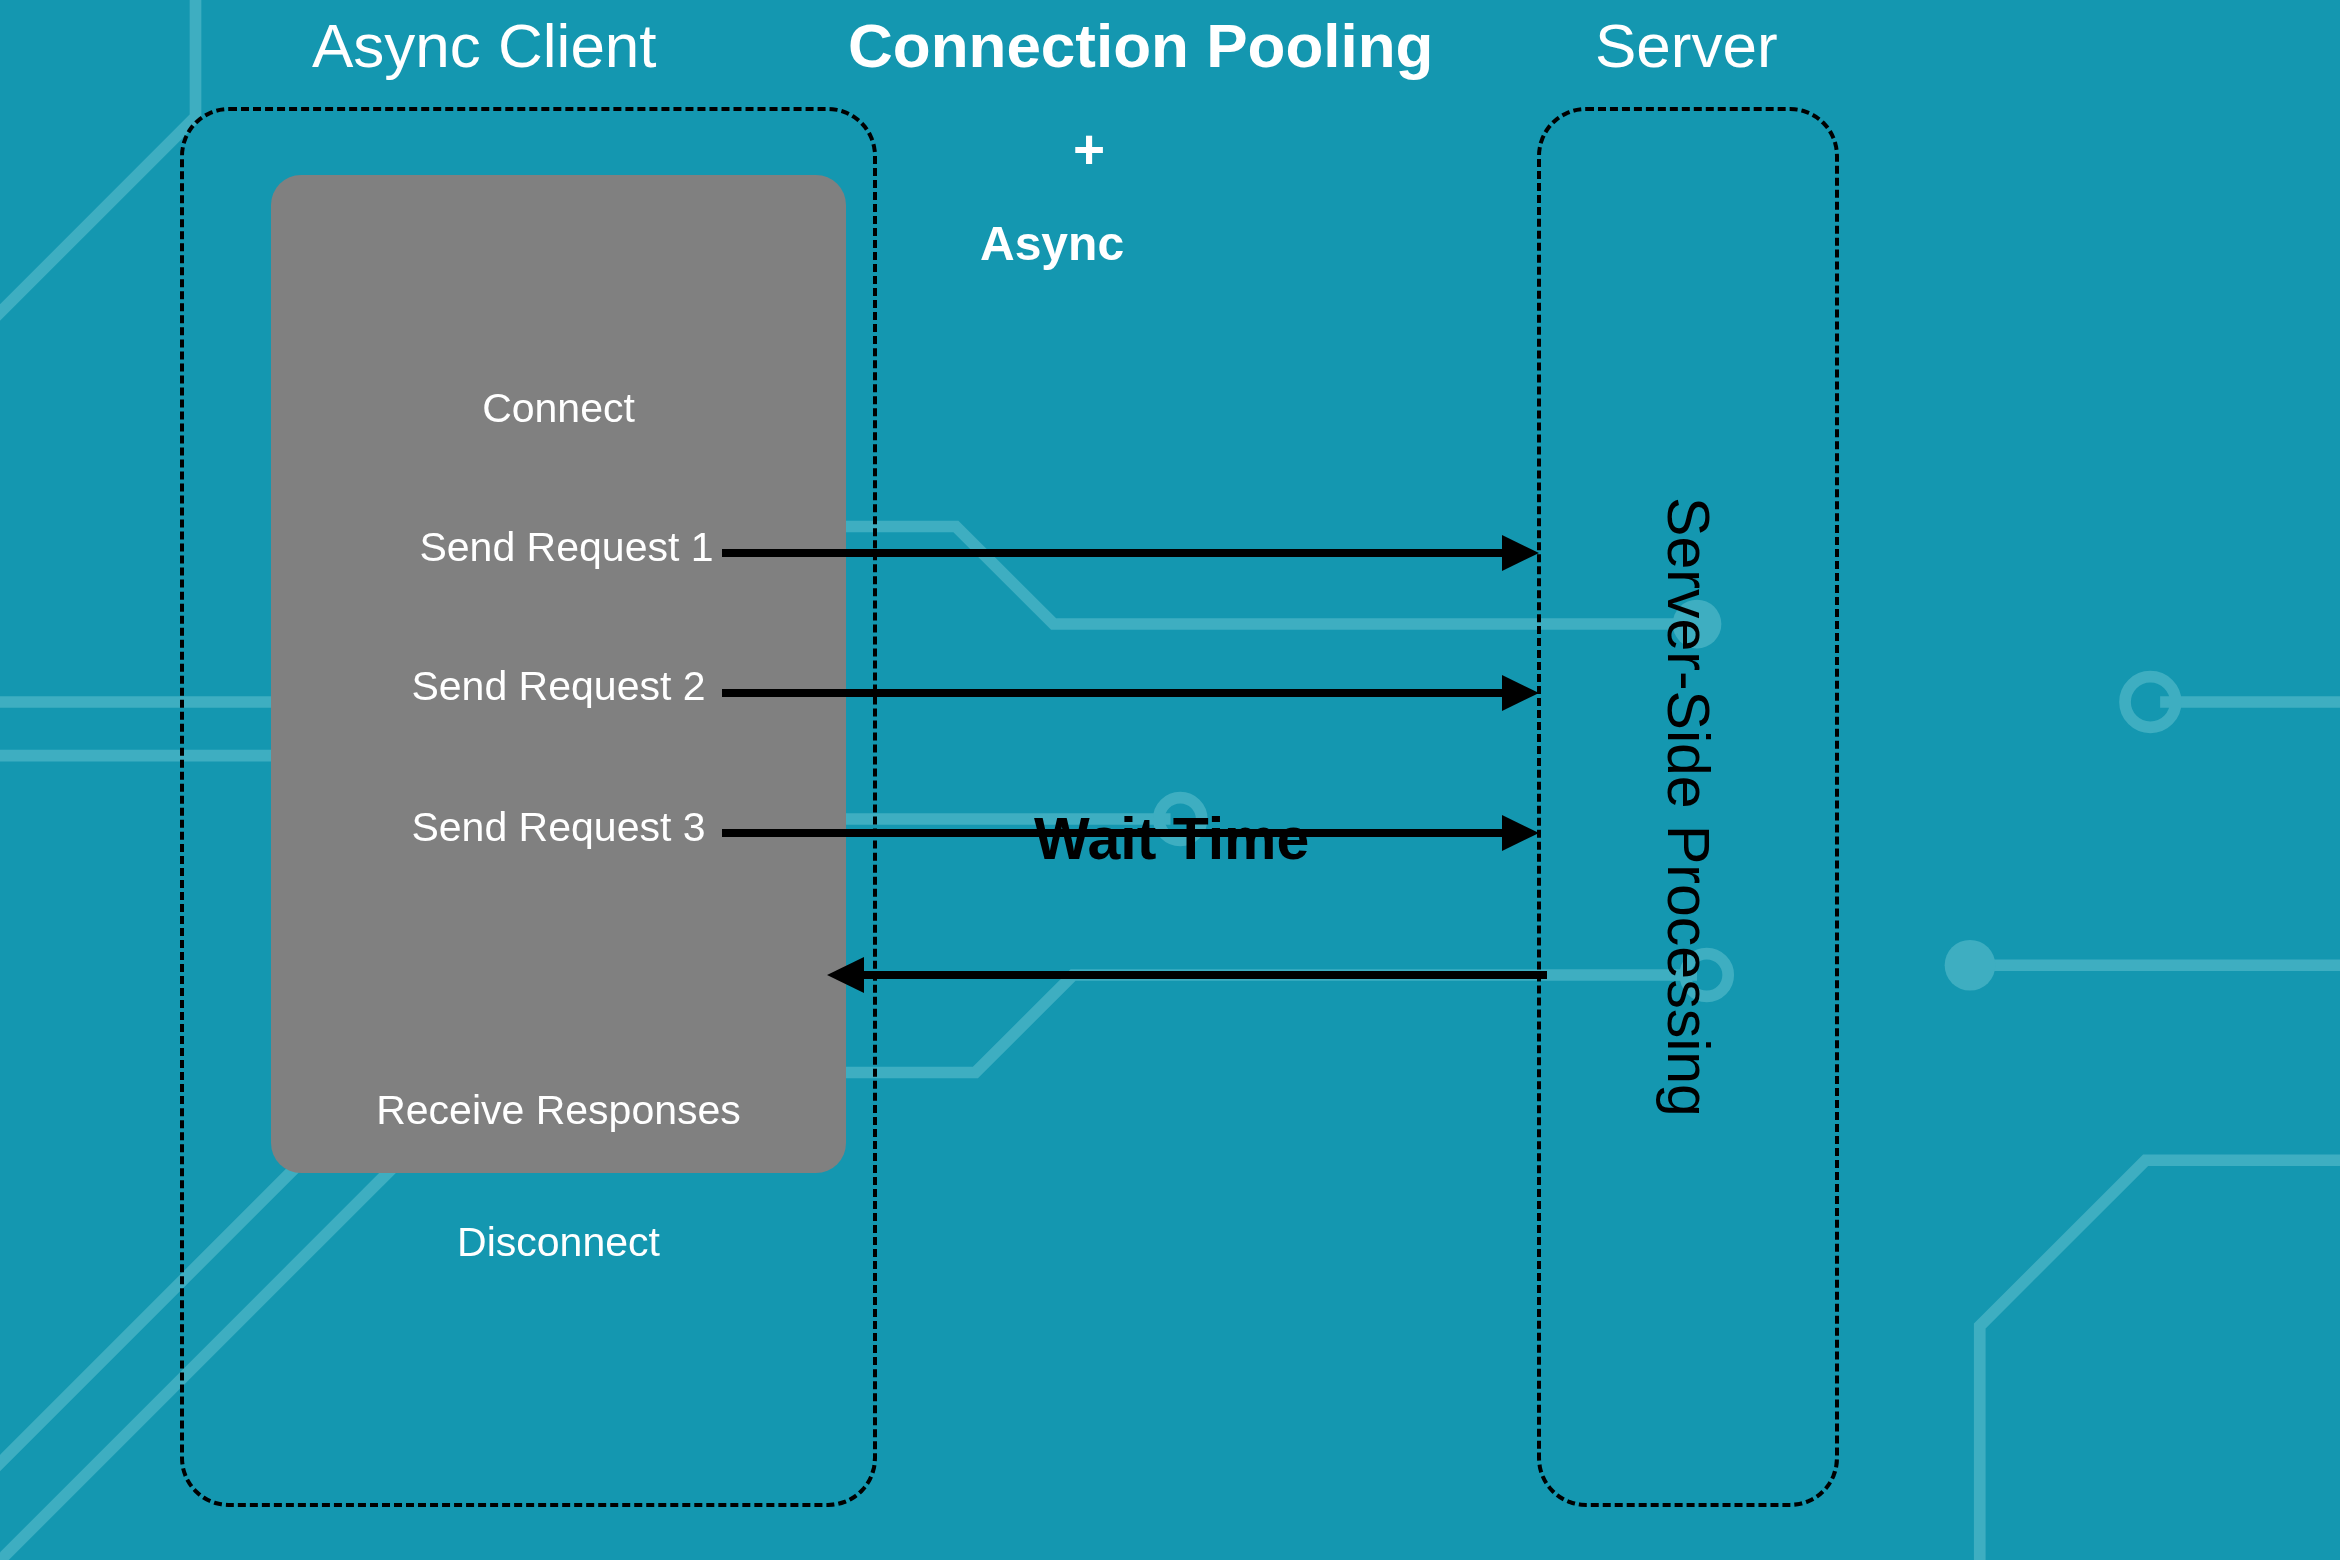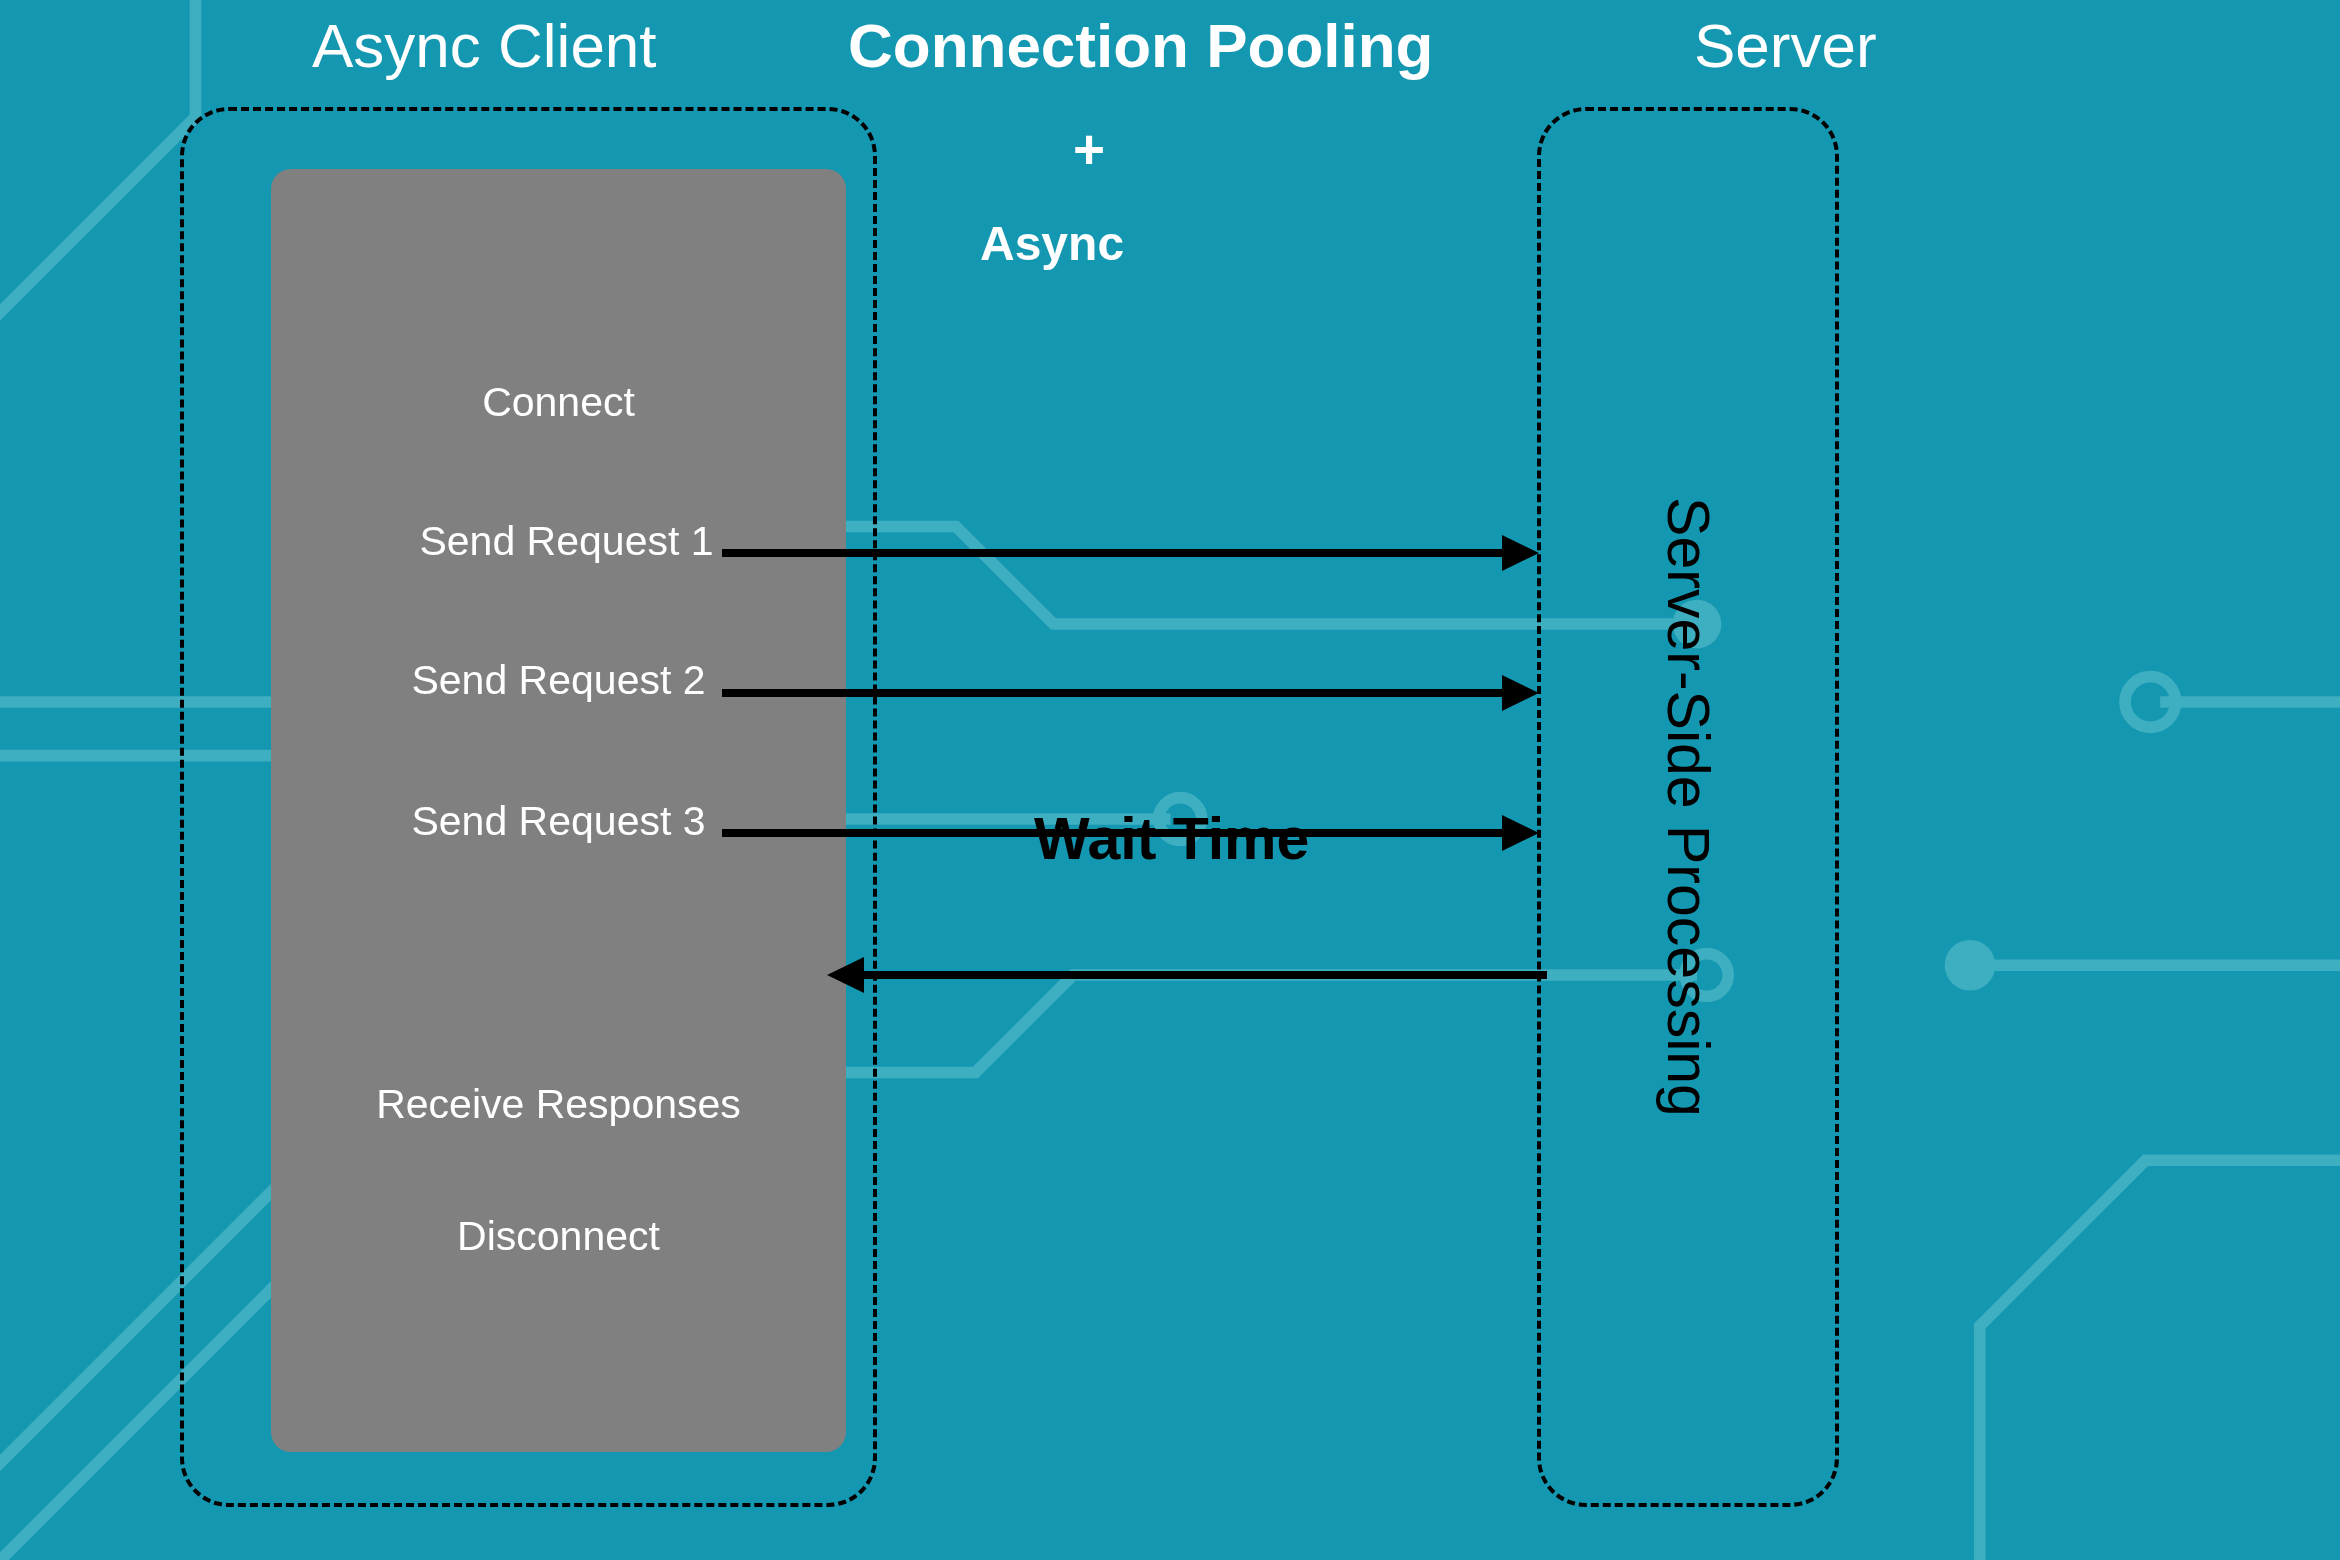--- a/index.html
+++ b/index.html
@@ -29,21 +29,21 @@
   .hdr-pool {
     position: absolute;
     left: 848px;
     top: 9.8px;
     font-size: 62px;
     color: #fff;
     font-weight: 700;
   }
   .hdr-server {
     position: absolute;
-    left: 1694px;
+    left: 1595px;
     top: 9.8px;
     font-size: 62px;
     color: #fff;
     font-weight: 400;
   }
   .plus {
     position: absolute;
     left: 1073px;
     top: 117px;
     font-size: 55px;
@@ -84,25 +84,25 @@
     top: 50%;
     transform: translate(-50%, -50%);
     writing-mode: vertical-rl;
     font-size: 59px;
     color: #000;
     white-space: nowrap;
   }
   .grey-panel {
     position: absolute;
     left: 271px;
-    top: 169px;
+    top: 175px;
     width: 575px;
-    height: 1283px;
+    height: 998px;
     background: #808080;
-    border-radius: 20px;
+    border-radius: 30px;
     z-index: 6;
   }
   .step {
     position: absolute;
     width: 100%;
     text-align: center;
     color: #fff;
     font-size: 41px;
     font-weight: 400;
   }

